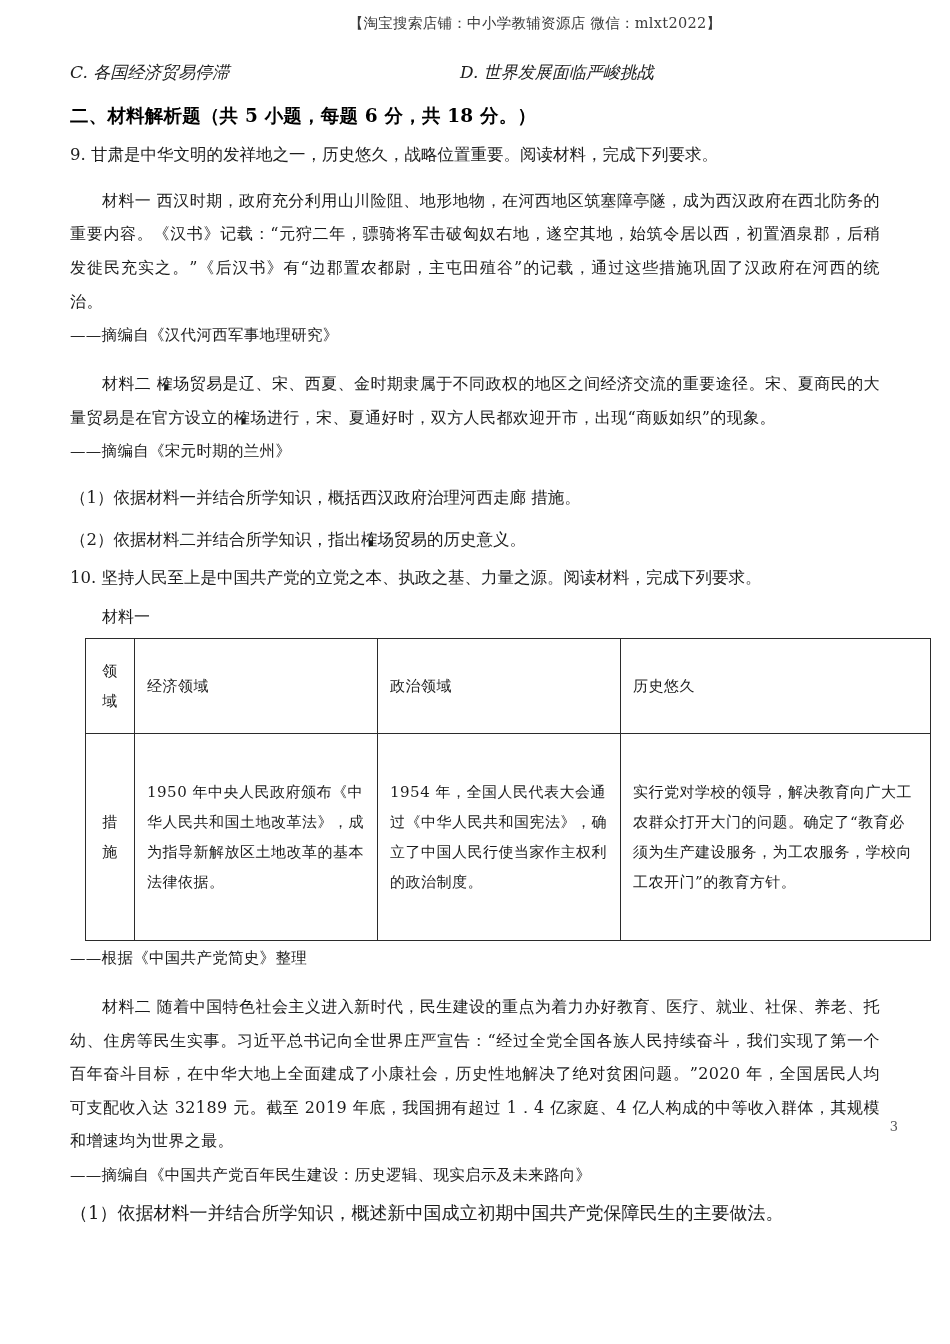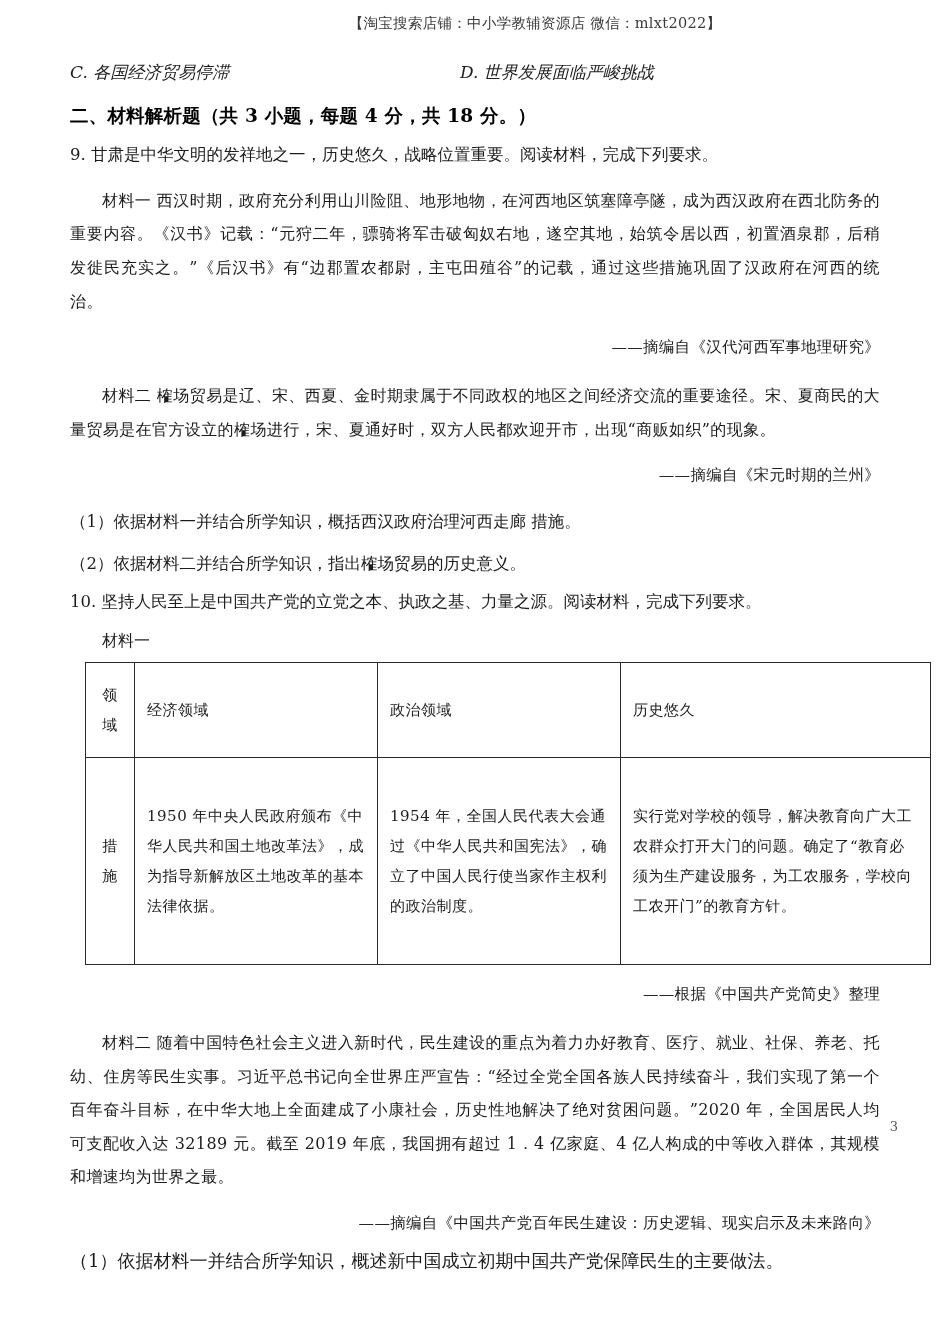--- a/index.html
+++ b/index.html
@@ -61,26 +61,25 @@
     font-size: 16px;
     font-family: "DejaVu Serif", serif;
     line-height: 2.1;
     text-align: justify;
     text-justify: inter-ideograph;
     color: #1c1c1c;
     text-indent: 2em;
     letter-spacing: 0.4px;
   }
   .source {
-    text-align: right;
     font-size: 15.5px;
     font-family: "DejaVu Serif", serif;
     line-height: 2.0;
     color: #1c1c1c;
-    margin-top: 14px;
+    margin-top: 2px;
     letter-spacing: 0.3px;
   }
   .sub-q {
     margin-top: 20px;
     font-size: 16.5px;
     font-family: "DejaVu Serif", serif;
     color: #1c1c1c;
   }
   .mat-label {
     margin-top: 16px;
@@ -140,21 +139,21 @@
 
 <div class="page">
 
   <div class="watermark">【淘宝搜索店铺：中小学教辅资源店 微信：mlxt2022】</div>
 
   <div class="options-row">
     <div class="opt-c">C. 各国经济贸易停滞</div>
     <div class="opt-d">D. 世界发展面临严峻挑战</div>
   </div>
 
-  <div class="section-head">二、材料解析题（共 3 小题，每题 4 分，共 18 分。）</div>
+  <div class="section-head">二、材料解析题（共 5 小题，每题 6 分，共 18 分。）</div>
 
   <div class="q-line">9. 甘肃是中华文明的发祥地之一，历史悠久，战略位置重要。阅读材料，完成下列要求。</div>
 
   <div class="mat-para">材料一  西汉时期，政府充分利用山川险阻、地形地物，在河西地区筑塞障亭隧，成为西汉政府在西北防务的重要内容。《汉书》记载：“元狩二年，骠骑将军击破匈奴右地，遂空其地，始筑令居以西，初置酒泉郡，后稍发徙民充实之。”《后汉书》有“边郡置农都尉，主屯田殖谷”的记载，通过这些措施巩固了汉政府在河西的统治。</div>
 
   <div class="source">——摘编自《汉代河西军事地理研究》</div>
 
   <div class="mat-para">材料二  榷场贸易是辽、宋、西夏、金时期隶属于不同政权的地区之间经济交流的重要途径。宋、夏商民的大量贸易是在官方设立的榷场进行，宋、夏通好时，双方人民都欢迎开市，出现“商贩如织”的现象。</div>
 
   <div class="source">——摘编自《宋元时期的兰州》</div>

